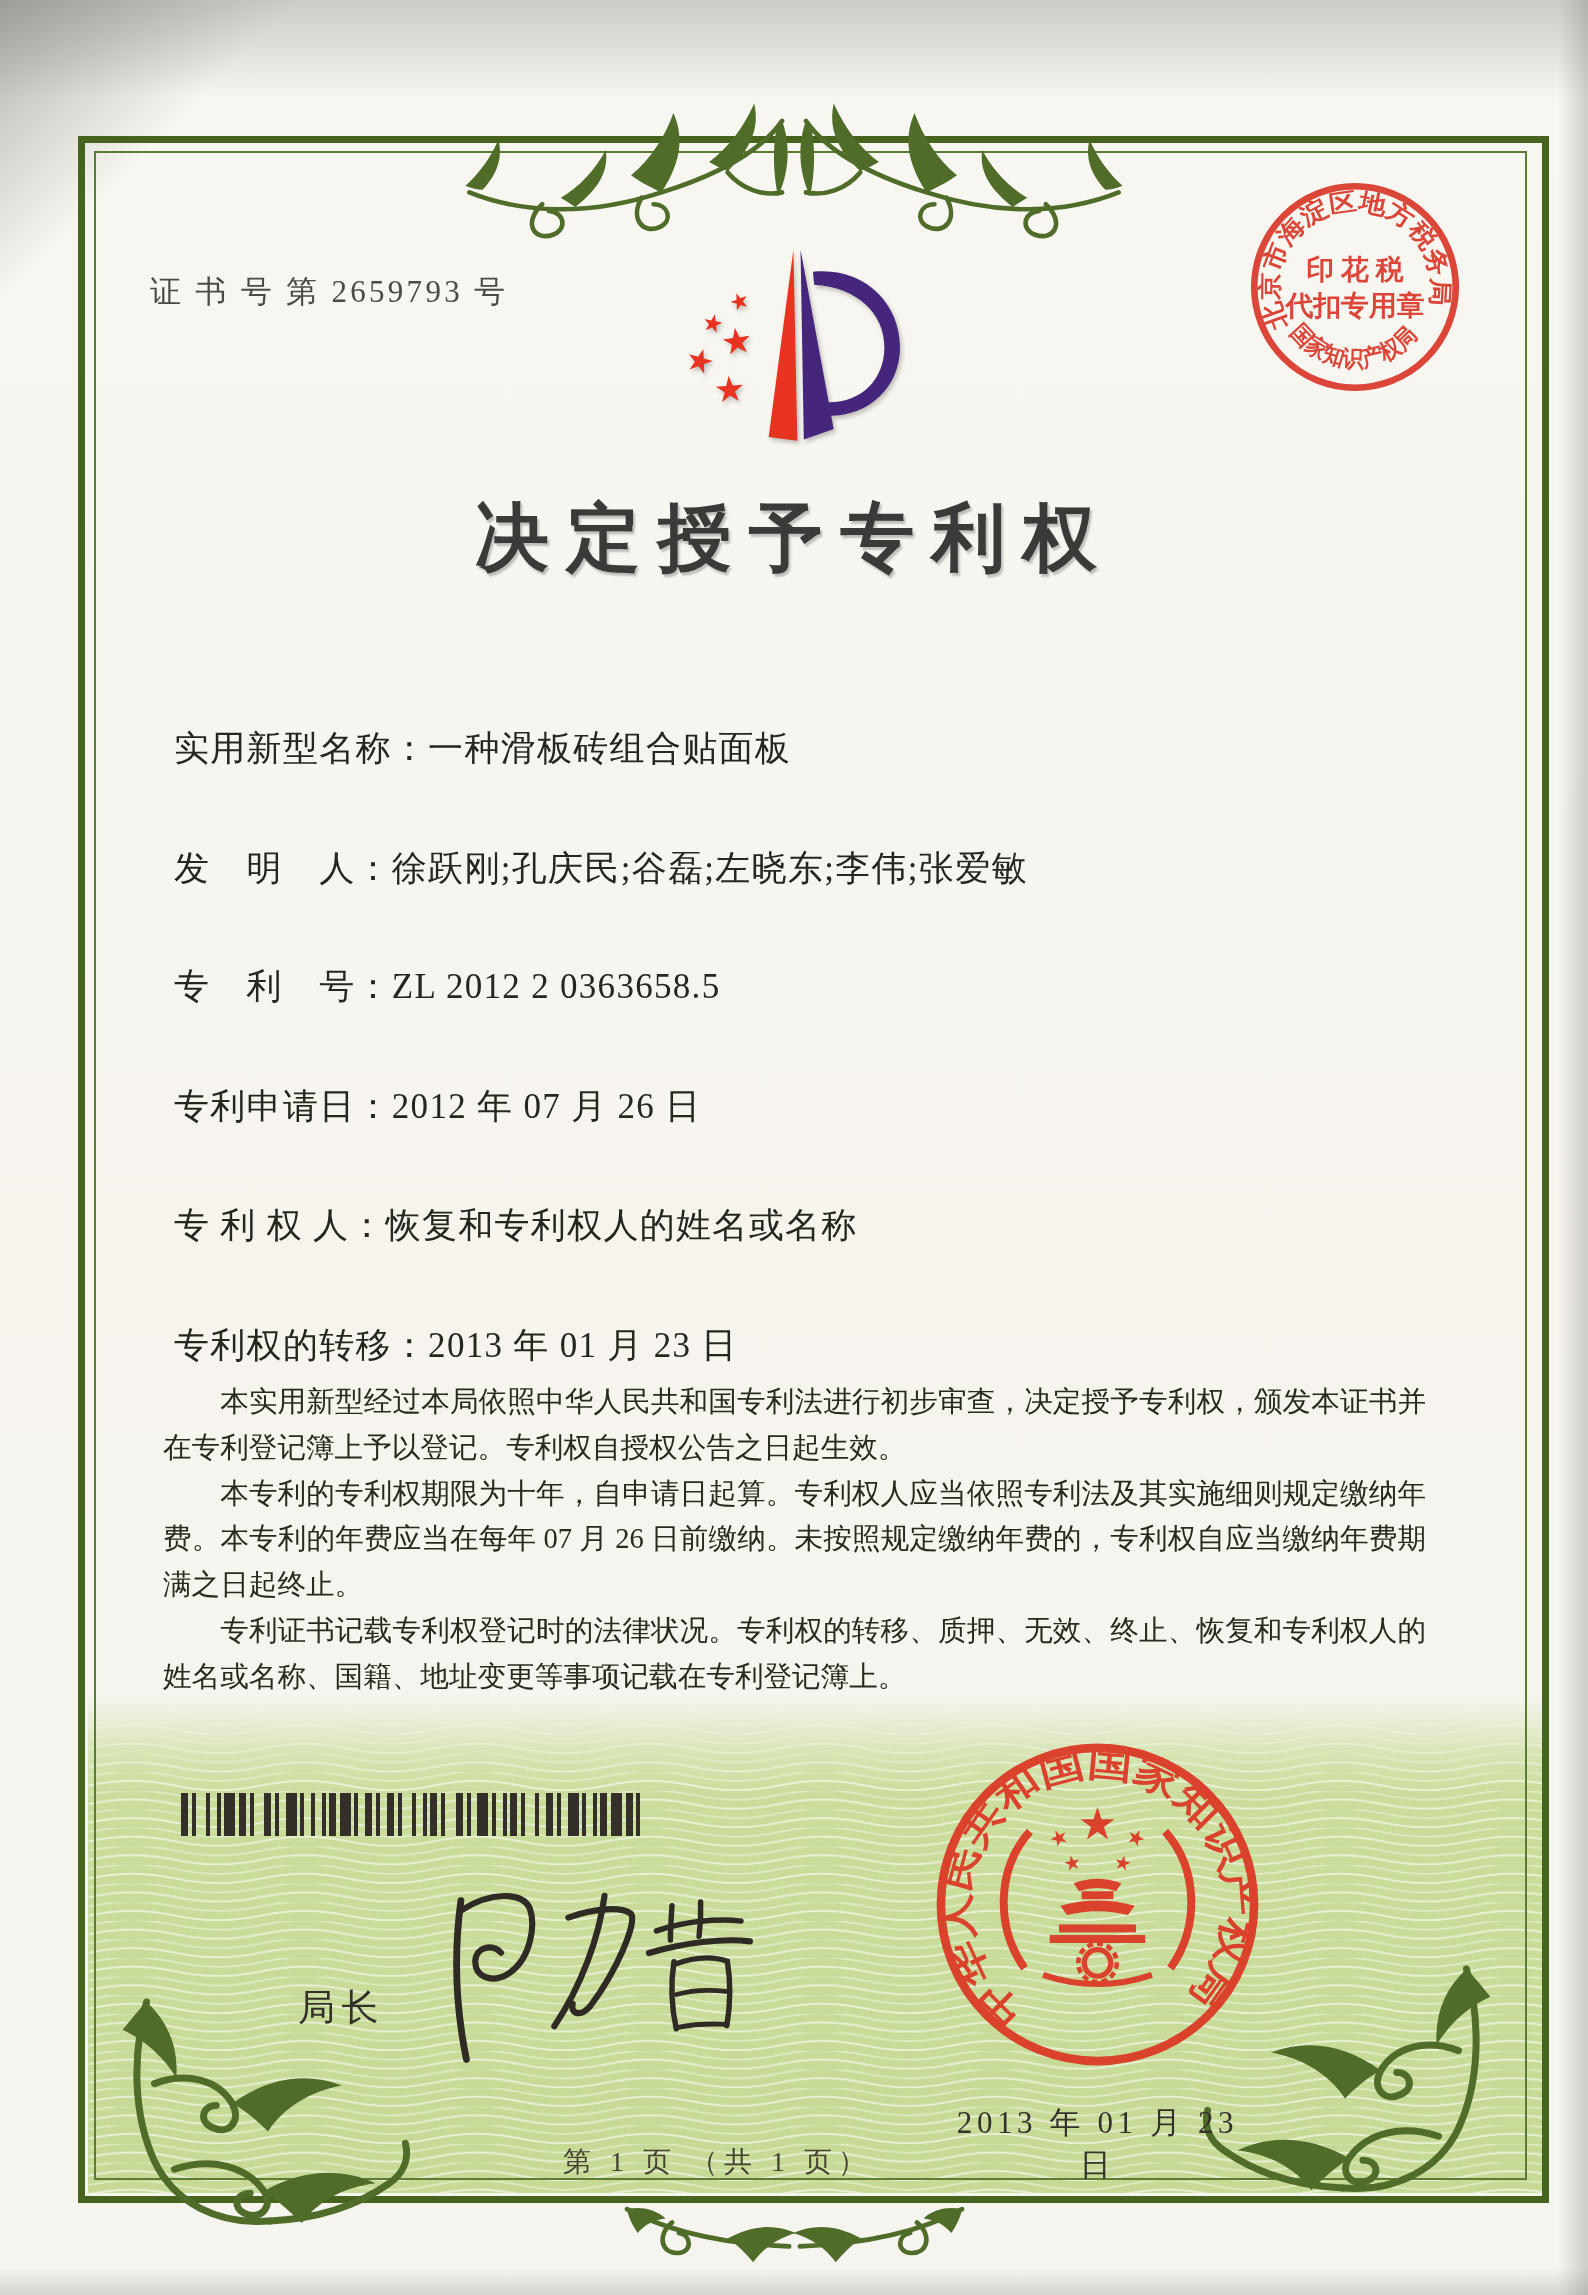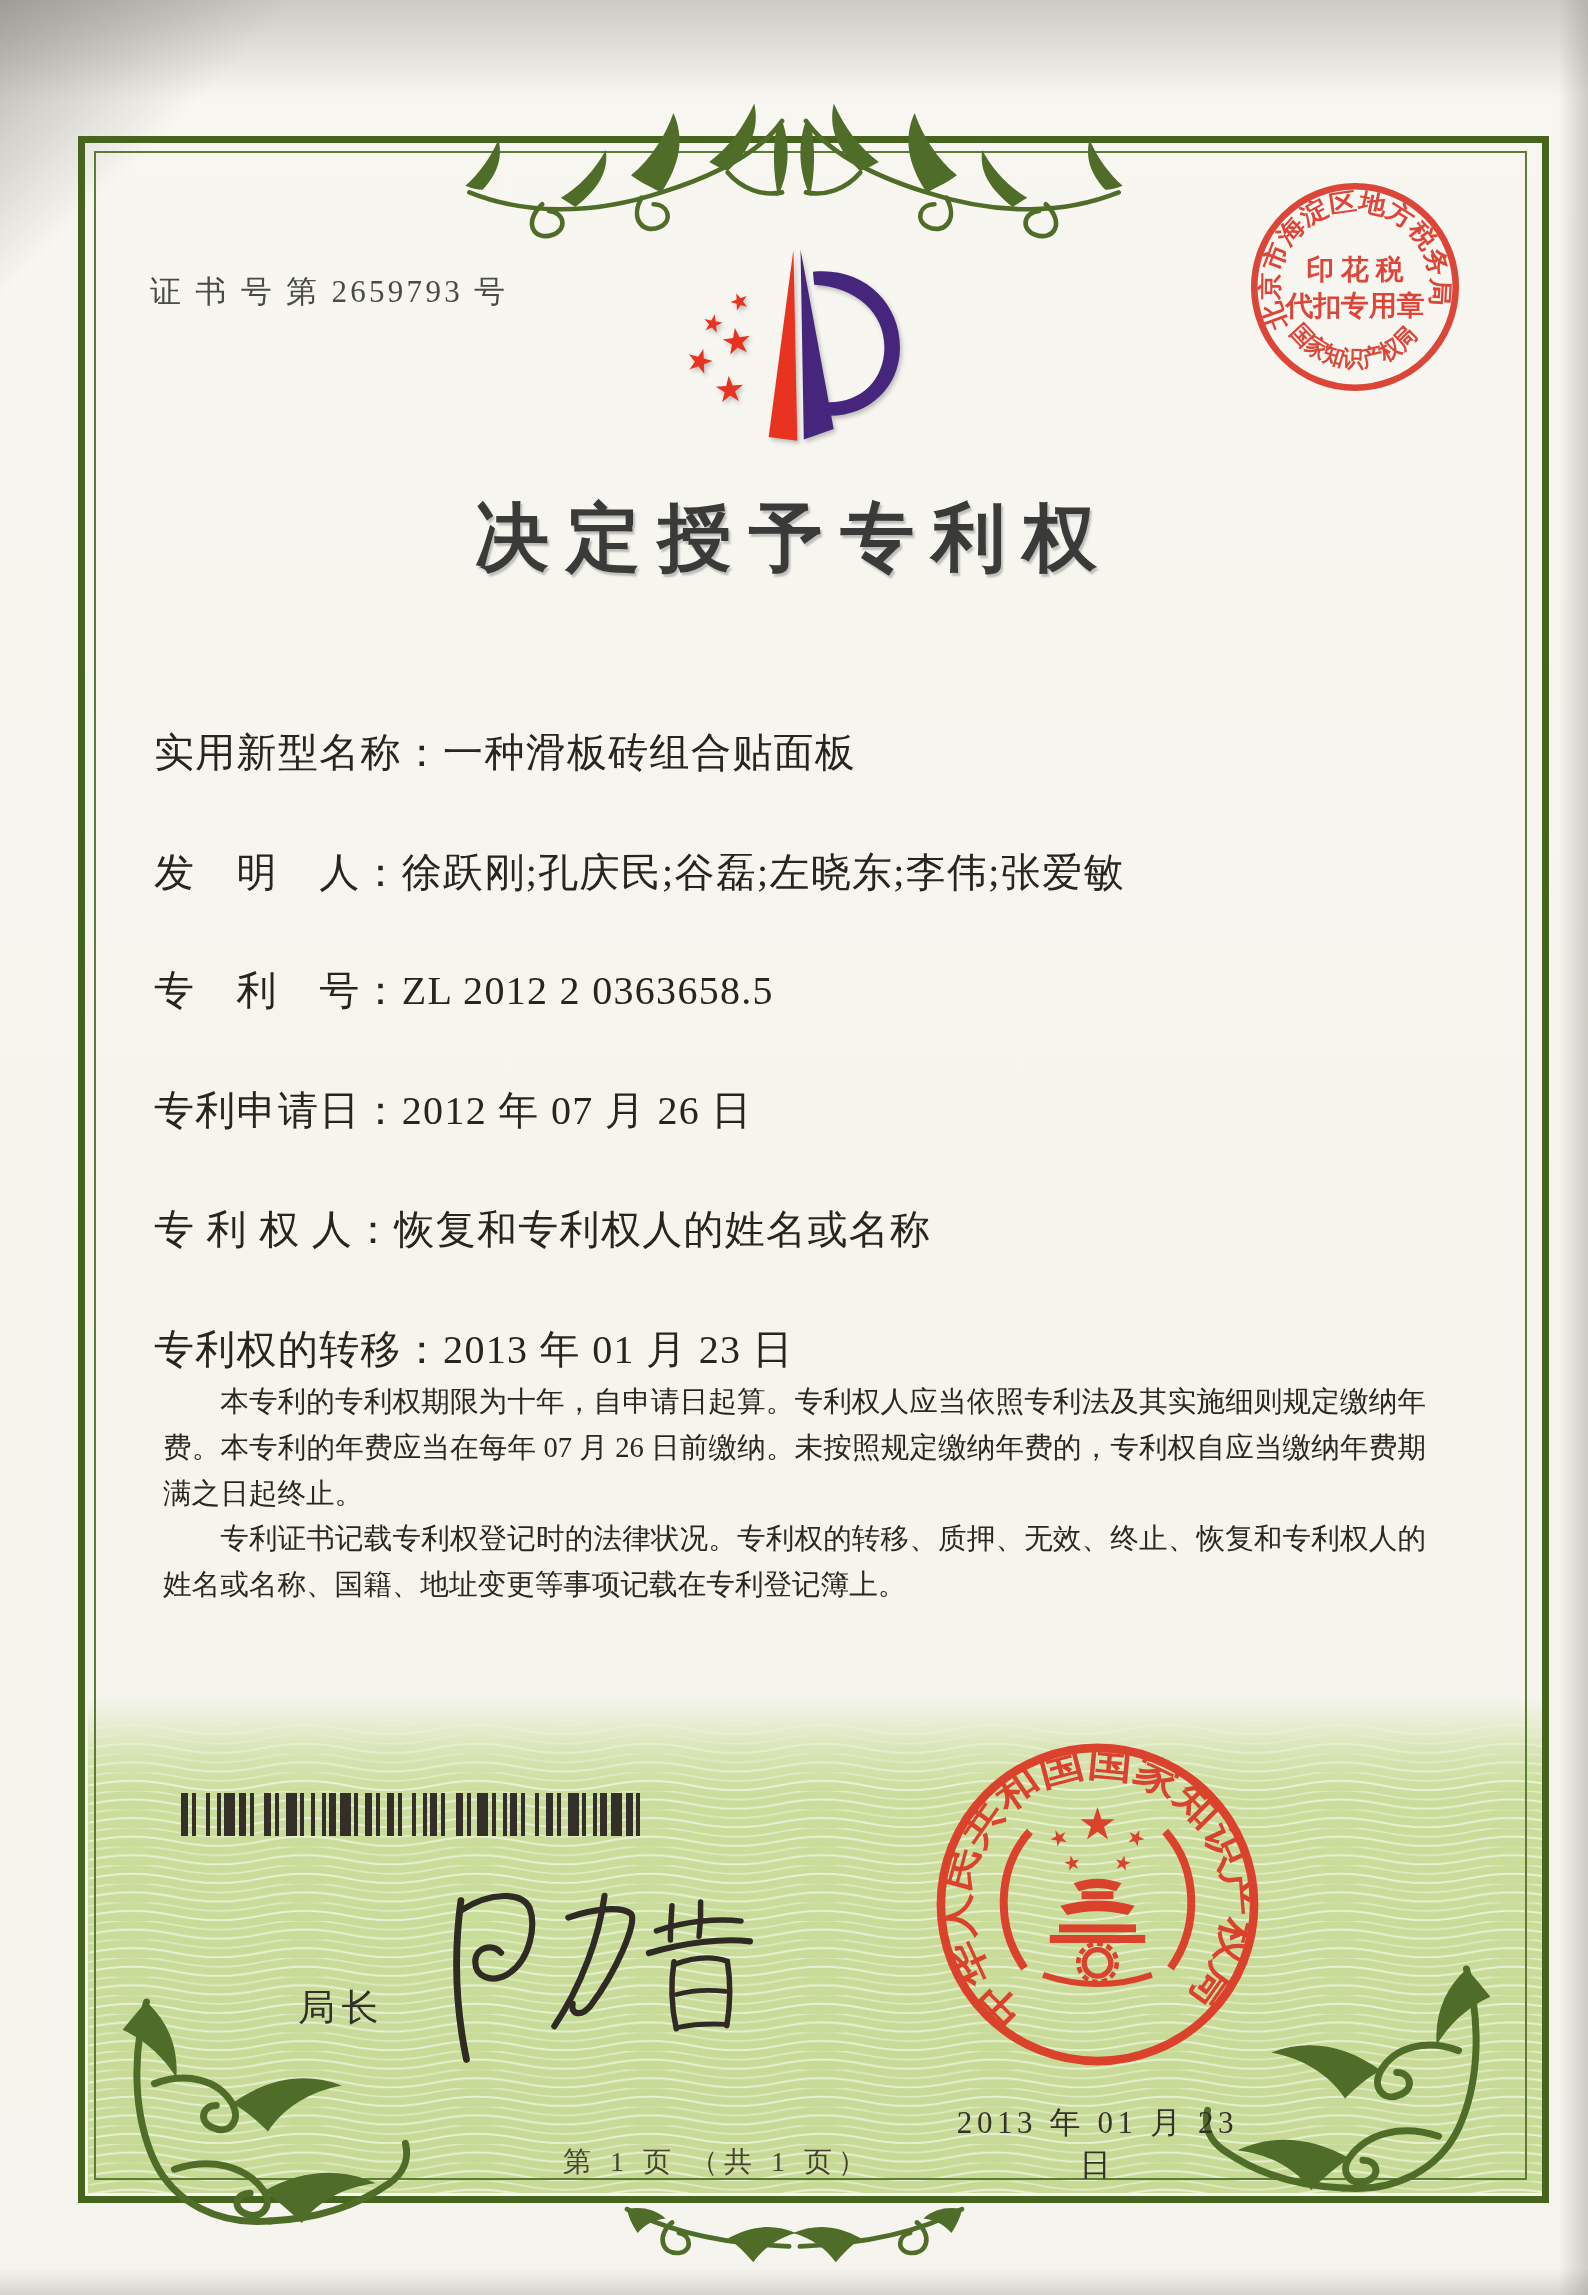--- a/index.html
+++ b/index.html
@@ -34,21 +34,21 @@
   .cert-no{position:absolute;left:150px;top:271px;font-size:31px;letter-spacing:3.3px;color:#4a4a46;}
   .logo{position:absolute;left:666px;top:243px;width:260px;height:211px;filter:drop-shadow(2.7px 3.3px 2px rgba(60,60,60,.30));}
   .stamp{position:absolute;left:1241px;top:173px;width:228px;height:228px;opacity:.93;}
 
   .title{
     position:absolute;left:0;top:489px;width:100%;text-align:center;
     font-size:74px;font-weight:600;letter-spacing:17.3px;color:#3a3a38;
     text-shadow:2px 2.7px 2px rgba(90,90,90,.35);
   }
 
-  .field{position:absolute;left:154px;font-size:40px;color:#26261f;letter-spacing:1.3px;white-space:nowrap;}
+  .field{position:absolute;left:174px;font-size:35px;color:#26261f;letter-spacing:1.3px;white-space:nowrap;}
   .field .lab{color:#26261f;}
   .field .val{color:#26261f;}
 
   .paras{position:absolute;left:163px;top:1379px;width:1263px;font-size:28.6px;line-height:1.60;color:#29291f;text-align:justify;}
   .paras p{margin:0;text-indent:2em;}
 
   .barcode{position:absolute;left:181px;top:1793px;width:466px;height:43px;}
 
   .sig-role{position:absolute;left:298px;top:1983px;font-size:37px;letter-spacing:6.6px;color:#33302a;text-align:center;}
   .sig{position:absolute;left:397px;top:1876px;width:372px;height:219px;transform:rotate(-2deg);}
@@ -209,20 +209,21 @@
     <span class="lab">专利申请日：</span><span class="val">2012 年 07 月 26 日</span>
   </div>
   <div class="field" style="top:1202px;">
     <span class="lab">专 利 权 人：</span><span class="val">恢复和专利权人的姓名或名称</span>
   </div>
   <div class="field" style="top:1322px;">
     <span class="lab">专利权的转移：</span><span class="val">2013 年 01 月 23 日</span>
   </div>
 
   <div class="paras">
+    <p>本实用新型经过本局依照中华人民共和国专利法进行初步审查，决定授予专利权，颁发本证书并在专利登记簿上予以登记。专利权自授权公告之日起生效。</p>
     <p>本专利的专利权期限为十年，自申请日起算。专利权人应当依照专利法及其实施细则规定缴纳年费。本专利的年费应当在每年 07 月 26 日前缴纳。未按照规定缴纳年费的，专利权自应当缴纳年费期满之日起终止。</p>
     <p>专利证书记载专利权登记时的法律状况。专利权的转移、质押、无效、终止、恢复和专利权人的姓名或名称、国籍、地址变更等事项记载在专利登记簿上。</p>
   </div>
 
   <div class="barcode">
       <div style="position:absolute;left:0px;top:0;width:7.2px;height:100%;background:#343029"></div>
       <div style="position:absolute;left:11px;top:0;width:3.6px;height:100%;background:#343029"></div>
       <div style="position:absolute;left:25px;top:0;width:3.6px;height:100%;background:#343029"></div>
       <div style="position:absolute;left:36px;top:0;width:3.6px;height:100%;background:#343029"></div>
       <div style="position:absolute;left:43px;top:0;width:11px;height:100%;background:#343029"></div>

